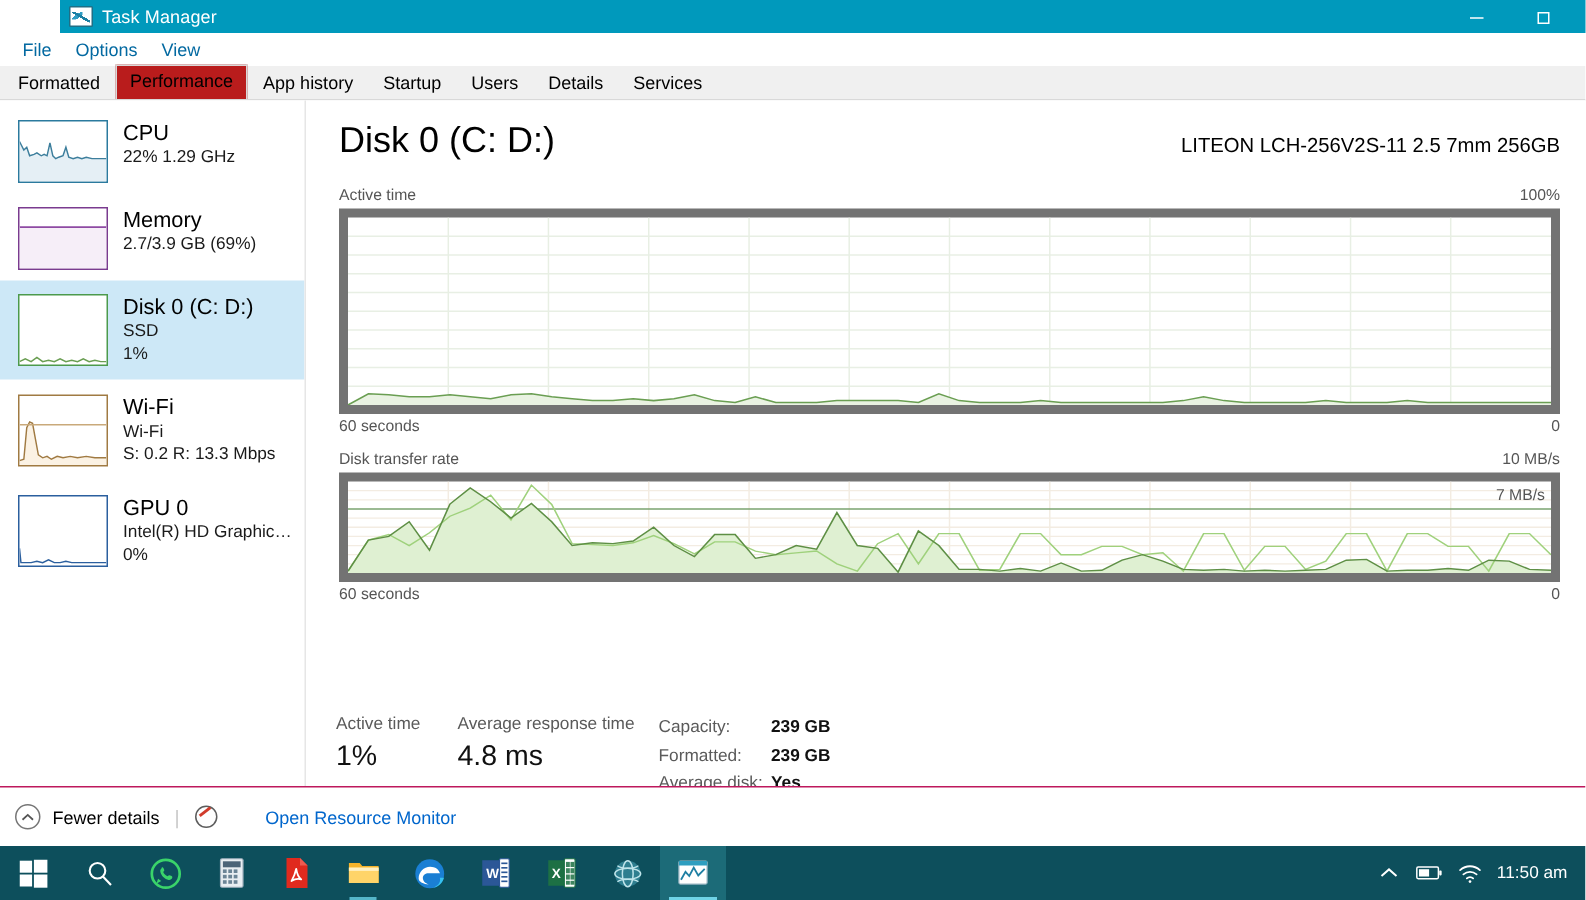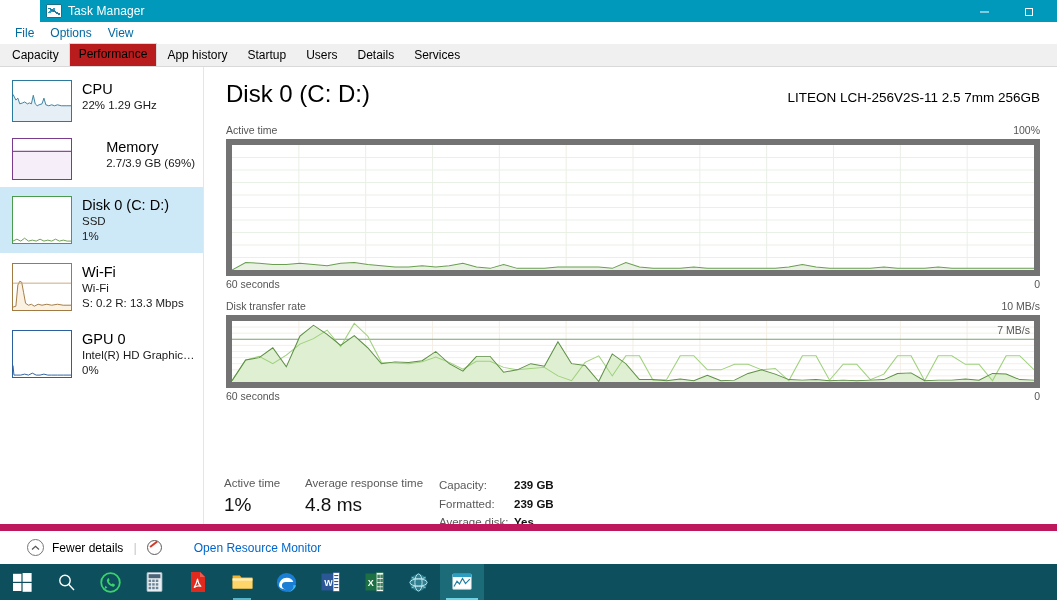--- a/index.html
+++ b/index.html
@@ -123,22 +123,22 @@
   .bar-col.write::before {
     background: repeating-linear-gradient(to bottom, #8fce6e 0 2px, transparent 2px 4px);
   }
   .kv { position: absolute; font-size: 11.5px; line-height: 18.6px; }
   .kv .k { color: #5a5a5a; }
   .kv .v { color: #111111; font-weight: bold; }
 
   
   .footer {
     position: absolute; top: 524px; left: 0; width: 1057px; height: 40px;
-    background: #ffffff; border-top: 7px solid #be185d;
-    display: flex; align-items: center; padding-left: 27px; gap: 8px;
+    background: #ffffff; border-top: 1px solid #be185d;
+    display: flex; align-items: center; padding-left: 10px; gap: 8px;
   }
   .chev-circle {
     width: 17px; height: 17px; border-radius: 50%; border: 1px solid #767676;
     display: flex; align-items: center; justify-content: center;
   }
   .foot-label { font-size: 12px; color: #000000; }
   .foot-sep { color: #c8c8c8; font-size: 13px; margin: 0 2px; }
   .rm-icon {
     width: 15px; height: 15px; border-radius: 50%; border: 1.4px solid #5c5c5c;
     position: relative; background: #fdfdfd;
@@ -200,21 +200,21 @@
     </div>
   </div>
 
   <div class="menubar">
     <div class="menu-item">File</div>
     <div class="menu-item">Options</div>
     <div class="menu-item">View</div>
   </div>
 
   <div class="tabstrip">
-    <div class="tab">Capacity</div>
+    <div class="tab">Formatted</div>
     <div class="tab active">Performance</div>
     <div class="tab">App history</div>
     <div class="tab">Startup</div>
     <div class="tab">Users</div>
     <div class="tab">Details</div>
     <div class="tab">Services</div>
   </div>
 
   <div class="content">
 
@@ -226,21 +226,21 @@
             <polygon fill="#e5eff5" points="0,14 3,20 5,18 7,24 10,23 12,22 15,24 17,23 19,24 21,15 23,24 25,26 27,25 30,24 32,18 34,25 37,26 40,25 43,26 46,25 50,26 55,26 60,26 60,42 0,42"></polygon>
             <polyline fill="none" stroke="#3c7e9c" stroke-width="1" points="0,14 3,20 5,18 7,24 10,23 12,22 15,24 17,23 19,24 21,15 23,24 25,26 27,25 30,24 32,18 34,25 37,26 40,25 43,26 46,25 50,26 55,26 60,26"></polyline>
           </svg>
         </div>
         <div class="side-text">
           <div class="side-title">CPU</div>
           <div class="side-sub">22%  1.29 GHz</div>
         </div>
       </div>
 
-      <div class="side-item" style="margin-top:2px;justify-content:space-between;">
+      <div class="side-item" style="margin-top:2px;">
         <div class="thumb" style="border-color:#7a3b8f;">
           <svg viewBox="0 0 60 42" preserveAspectRatio="none">
             <rect x="0" y="13" width="60" height="29" fill="#f6eef8"></rect>
             <line x1="0" y1="13" x2="60" y2="13" stroke="#8e4aa3" stroke-width="1.2"></line>
           </svg>
         </div>
         <div class="side-text">
           <div class="side-title">Memory</div>
           <div class="side-sub">2.7/3.9 GB (69%)</div>
         </div>
@@ -559,16 +559,39 @@
     </div>
 
     <div class="tb-slot active">
       <svg width="20" height="18" viewBox="0 0 20 18">
         <rect x="0.6" y="1" width="18.8" height="15.4" rx="1" fill="#ffffff" stroke="#9ab7c4" stroke-width="0.8"></rect>
         <rect x="0.6" y="1" width="18.8" height="3" fill="#2e9ec0"></rect>
         <polyline points="2,13.5 5,8.2 7.5,11 10.5,5.4 13.5,10.6 17.8,6.2" fill="none" stroke="#1f7fa3" stroke-width="1.2"></polyline>
       </svg>
     </div>
 
+    <div class="tray">
+      <span class="tray-ico">
+        <svg width="12" height="8" viewBox="0 0 12 8">
+            <polyline points="1,6 6,1.6 11,6" fill="none" stroke="#ffffff" stroke-width="1.3"></polyline>
+          </svg>
+      </span>
+      <span class="tray-ico">
+        <svg width="20" height="12" viewBox="0 0 20 12">
+          <rect x="0.6" y="1.6" width="16" height="8.6" rx="1" fill="none" stroke="#ffffff" stroke-width="1.1"></rect>
+          <rect x="2.2" y="3.2" width="7.5" height="5.4" fill="#ffffff"></rect>
+          <rect x="17.2" y="4.2" width="1.8" height="3.6" rx="0.6" fill="#ffffff"></rect>
+        </svg>
+      </span>
+      <span class="tray-ico">
+        <svg width="16" height="13" viewBox="0 0 16 13">
+          <path d="M1.4 4.1C3.3 2.4 5.6 1.5 8 1.5s4.7.9 6.6 2.6" fill="none" stroke="#ffffff" stroke-width="1.2" stroke-linecap="round"></path>
+          <path d="M3.6 6.9C4.9 5.8 6.4 5.2 8 5.2s3.1.6 4.4 1.7" fill="none" stroke="#ffffff" stroke-width="1.2" stroke-linecap="round"></path>
+          <path d="M5.9 9.6c.6-.6 1.3-.9 2.1-.9s1.5.3 2.1.9" fill="none" stroke="#ffffff" stroke-width="1.2" stroke-linecap="round"></path>
+          <circle cx="8" cy="11.7" r="0.9" fill="#ffffff"></circle>
+        </svg>
+      </span>
+      <span class="tray-time">11:50 am</span>
+    </div>
 
   </div>
 
 </div>
 
 </body></html>

